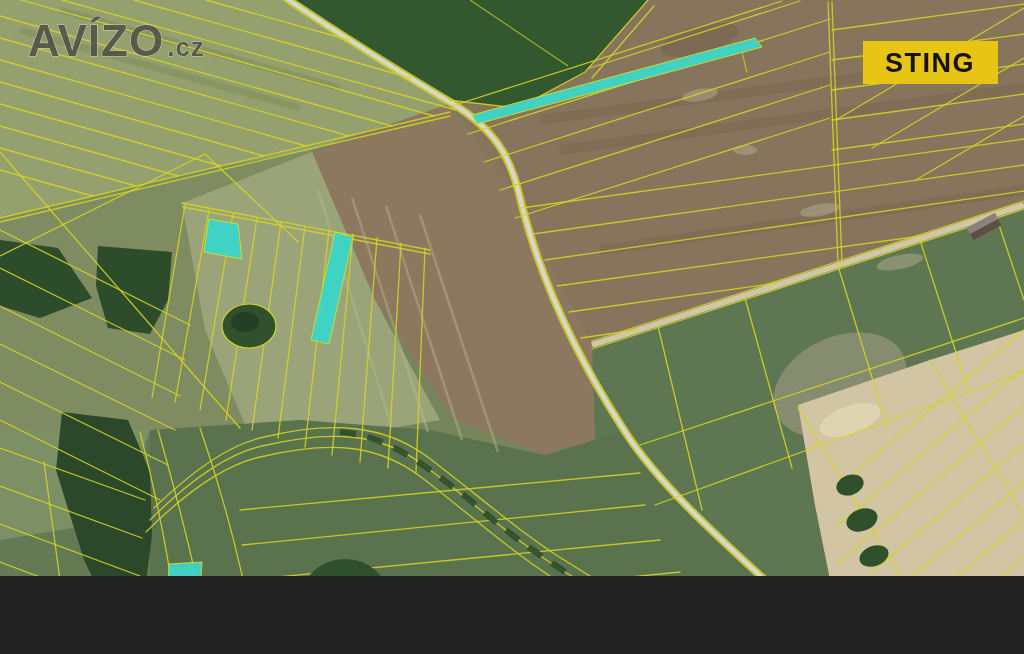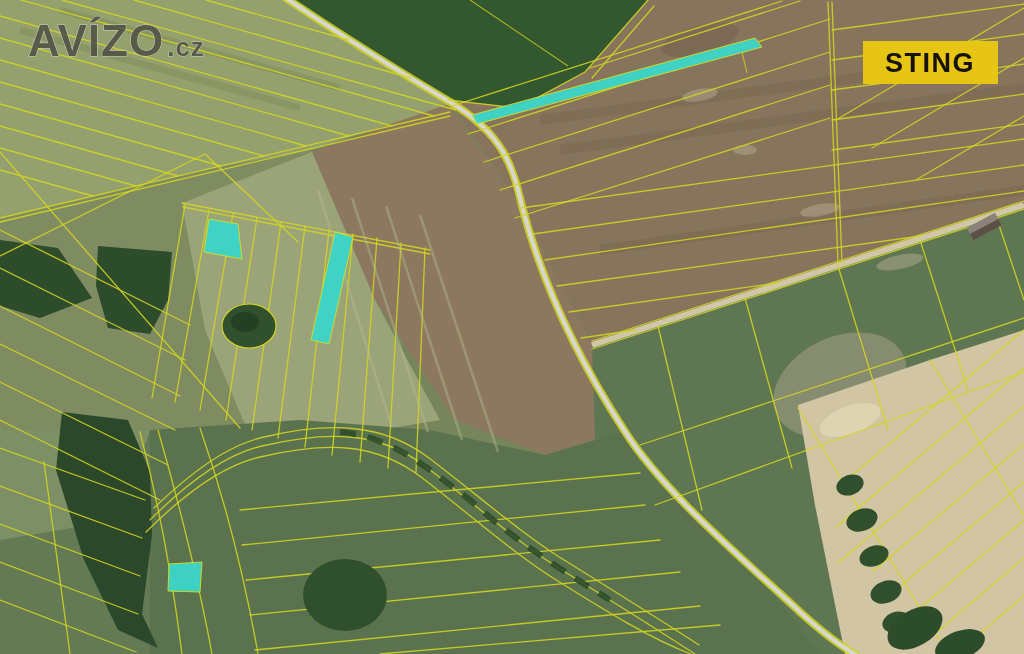--- a/index.html
+++ b/index.html
@@ -1,16 +1,16 @@
 <!DOCTYPE html>
 <html><head>
 <meta charset="utf-8">
 <style>
   html,body{margin:0;padding:0;background:#222;}
-  #stage{position:relative;width:1024px;height:654px;overflow:hidden;
+  #stage{position:relative;width:1024px;height:576px;overflow:hidden;
          font-family:"Liberation Sans", sans-serif;}
   svg{display:block}
   .pl{stroke:#d4d522;stroke-width:1.3;opacity:.88;fill:none;stroke-linecap:round}
   .plw{stroke:#d4d522;stroke-width:1.1;opacity:.75;fill:none}
   .faint{stroke:#b9bd8e;stroke-width:2.6;opacity:.4;fill:none}
   .streak-brown{stroke:#665743;stroke-width:10;opacity:.22;fill:none}
   .streak-green{stroke:#72804f;stroke-width:7;opacity:.32;fill:none}
   .badge-label{font-weight:bold;font-size:27px;letter-spacing:1.5px}
   .wm{font-weight:bold;letter-spacing:1px;opacity:.82}
 </style>

